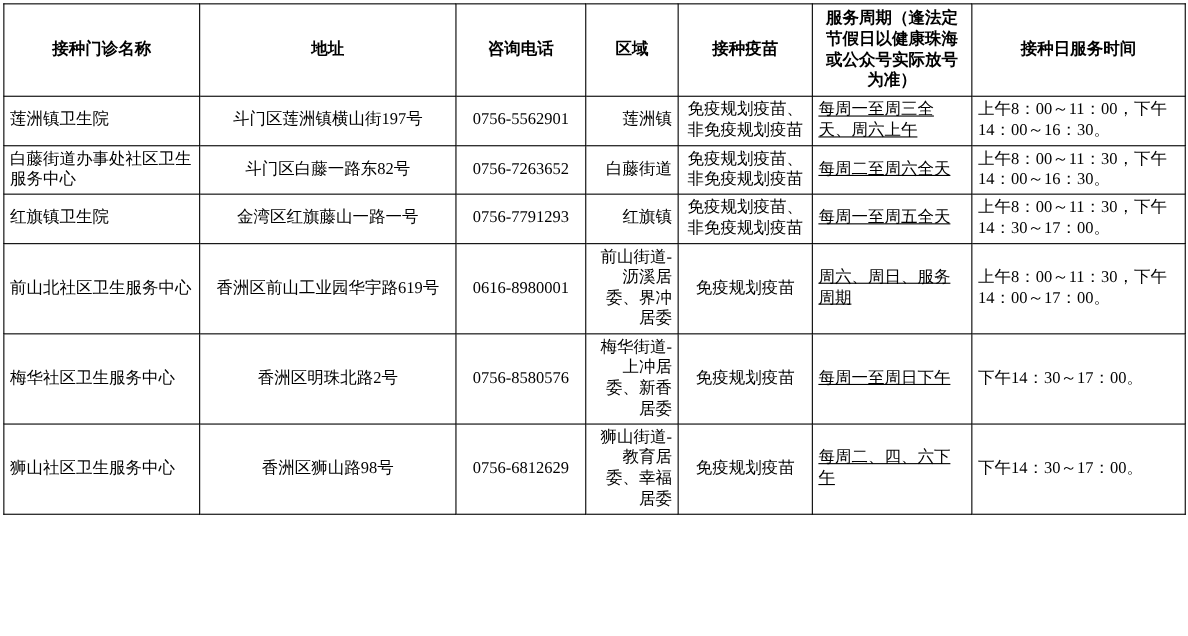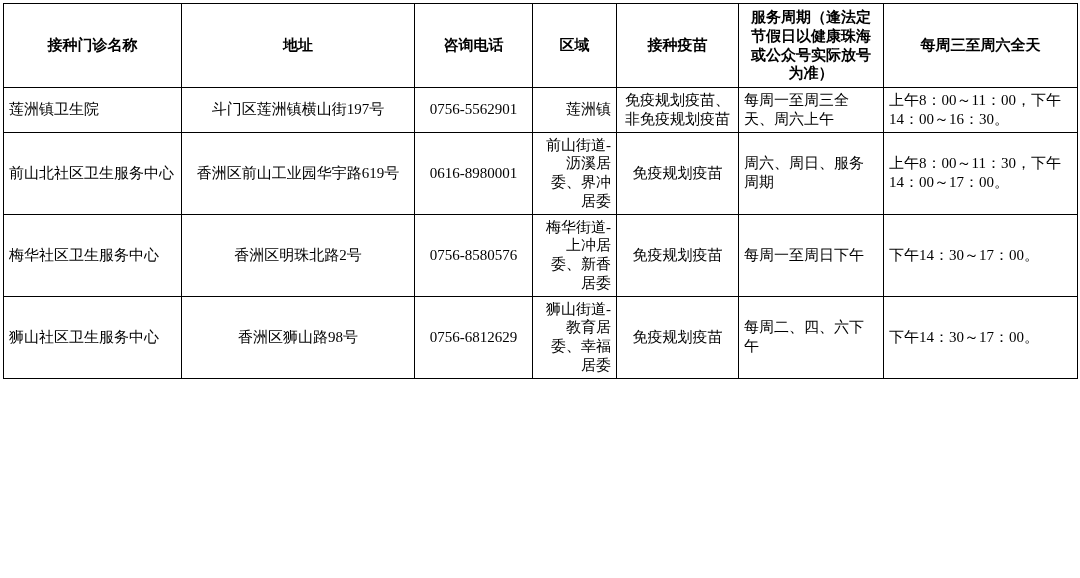--- a/index.html
+++ b/index.html
@@ -45,21 +45,21 @@
   col.c3 { width: 84px; }
   col.c4 { width: 122px; }
   col.c5 { width: 145px; }
   col.c6 { width: 194px; }
 
   td.name  { text-align: left; }
   td.addr  { text-align: center; }
   td.tel   { text-align: center; }
   td.area  { text-align: right; margin-left: 40px; }
   td.vac   { text-align: center; }
-  td.cycle { text-align: left; }
+  td.cycle { text-align: left; text-decoration: underline; }
   td.hours { text-align: left; }
 </style>
 </head>
 <body>
 
 <div id="sheet">
   <table class="clinic-table">
     <colgroup>
       <col class="c0">
         <col class="c1">
@@ -70,32 +70,50 @@
         <col class="c6">
     </colgroup>
     <thead>
       <tr>
         <th>接种门诊名称</th>
         <th>地址</th>
         <th>咨询电话</th>
         <th>区域</th>
         <th>接种疫苗</th>
         <th>服务周期（逢法定节假日以健康珠海或公众号实际放号为准）</th>
-        <th>每周三至周六全天</th>
+        <th>接种日服务时间</th>
       </tr>
     </thead>
     <tbody>
       <tr>
         <td class="name">莲洲镇卫生院</td>
         <td class="addr">斗门区莲洲镇横山街197号</td>
         <td class="tel">0756-5562901</td>
         <td class="area">莲洲镇</td>
         <td class="vac">免疫规划疫苗、非免疫规划疫苗</td>
         <td class="cycle">每周一至周三全天、周六上午</td>
         <td class="hours">上午8：00～11：00，下午14：00～16：30。</td>
+      </tr>
+      <tr>
+        <td class="name">白藤街道办事处社区卫生服务中心</td>
+        <td class="addr">斗门区白藤一路东82号</td>
+        <td class="tel">0756-7263652</td>
+        <td class="area">白藤街道</td>
+        <td class="vac">免疫规划疫苗、非免疫规划疫苗</td>
+        <td class="cycle">每周二至周六全天</td>
+        <td class="hours">上午8：00～11：30，下午14：00～16：30。</td>
+      </tr>
+      <tr>
+        <td class="name">红旗镇卫生院</td>
+        <td class="addr">金湾区红旗藤山一路一号</td>
+        <td class="tel">0756-7791293</td>
+        <td class="area">红旗镇</td>
+        <td class="vac">免疫规划疫苗、非免疫规划疫苗</td>
+        <td class="cycle">每周一至周五全天</td>
+        <td class="hours">上午8：00～11：30，下午14：30～17：00。</td>
       </tr>
       <tr>
         <td class="name">前山北社区卫生服务中心</td>
         <td class="addr">香洲区前山工业园华宇路619号</td>
         <td class="tel">0616-8980001</td>
         <td class="area">前山街道-沥溪居委、界冲居委</td>
         <td class="vac">免疫规划疫苗</td>
         <td class="cycle">周六、周日、服务周期</td>
         <td class="hours">上午8：00～11：30，下午14：00～17：00。</td>
       </tr>

